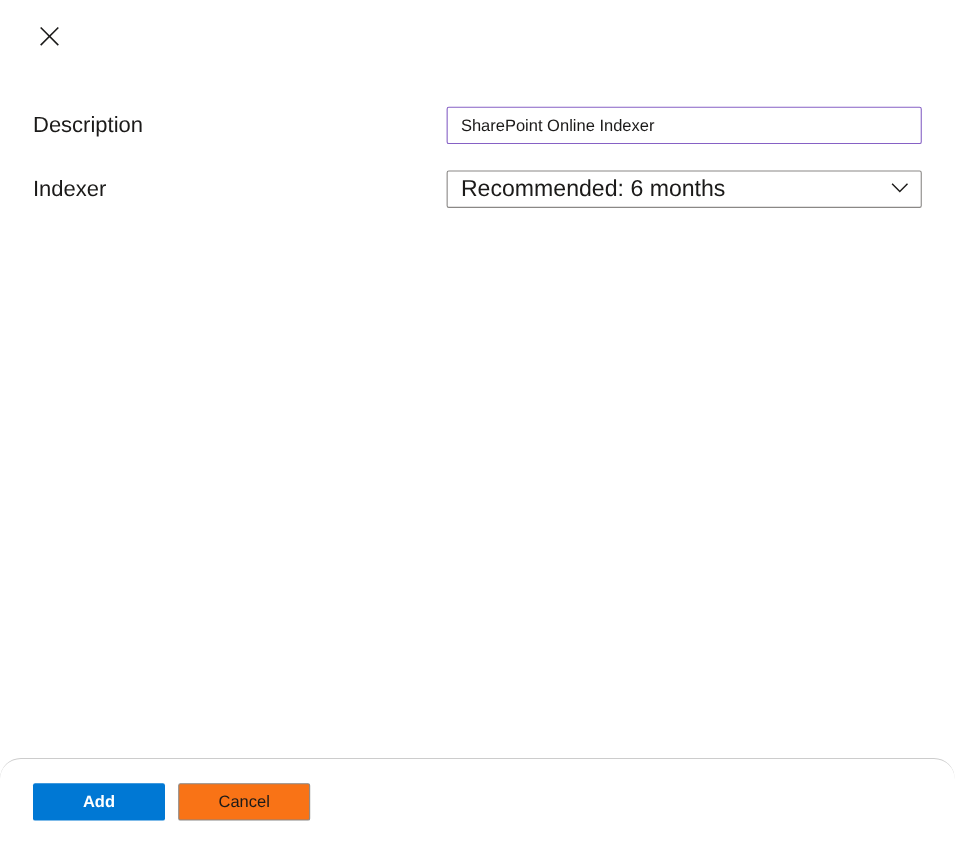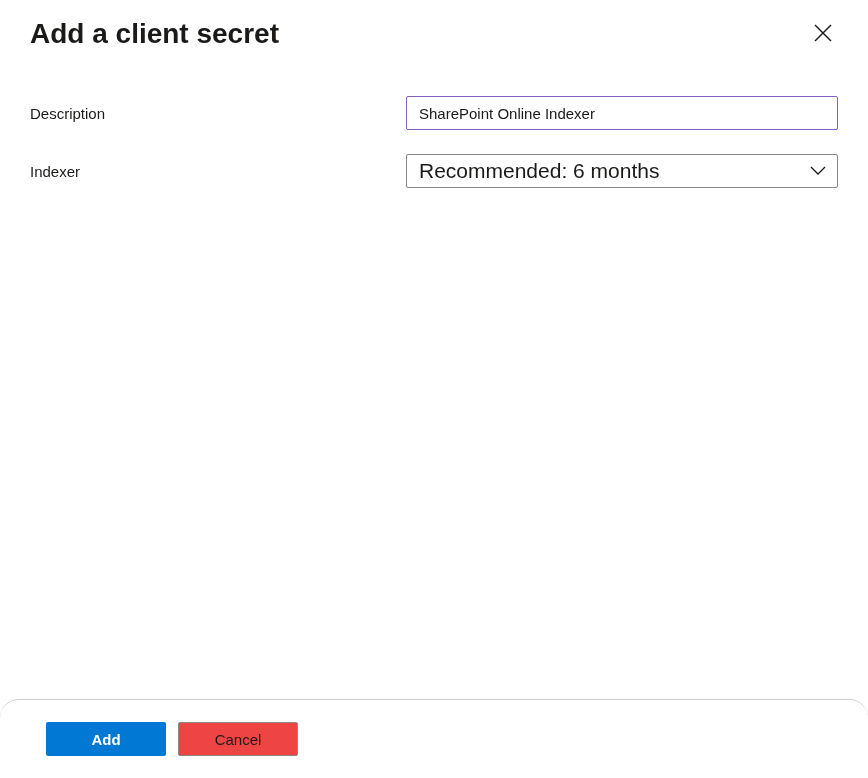--- a/index.html
+++ b/index.html
@@ -40,21 +40,21 @@
     .form-area {
       padding: 44px 30px 0 30px;
     }
     .form-row {
       display: flex;
       align-items: center;
       margin-bottom: 24px;
     }
     .form-label {
       width: 376px;
-      font-size: 15px;
+      font-size: 20px;
       color: #1b1a19;
       flex-shrink: 0;
     }
     .text-input {
       flex: 1;
       height: 34px;
       padding: 0 12px;
       font-size: 15px;
       color: #1b1a19;
       border: 1px solid #8661c5;
@@ -88,25 +88,25 @@
       top: 50%;
       transform: translateY(-50%);
       pointer-events: none;
     }
     .chevron-wrap svg {
       width: 16px;
       height: 10px;
     }
     .footer {
       position: absolute;
-      bottom: 0;
+      bottom: 10px;
       left: 0;
       right: 0;
       border-top: 1px solid #cccccc;
-      padding: 22px 46px;
+      padding: 22px 30px;
       display: flex;
       gap: 12px;
       border-radius: 19px;
     }
     .btn {
       min-width: 120px;
       height: 34px;
       font-size: 15px;
       border-radius: 2px;
       cursor: pointer;
@@ -115,30 +115,29 @@
       align-items: center;
       justify-content: center;
     }
     .btn-primary {
       background: #0078d4;
       color: #ffffff;
       border: none;
       font-weight: 600;
     }
     .btn-secondary {
-      background: #ef4444;
+      background: #f97316;
       color: #1b1a19;
       border: 1px solid #8a8886;
     }
   </style>
 </head>
 <body>
 
 <div class="header">
-  <h1 class="title">Add a client secret</h1>
   <div class="close-btn">
     <span>
       <svg viewBox="0 0 18 18" fill="none" stroke="#1b1a19" stroke-width="1.4">
         <line x1="1" y1="1" x2="17" y2="17"></line>
         <line x1="17" y1="1" x2="1" y2="17"></line>
       </svg>
     </span>
   </div>
 </div>
 

